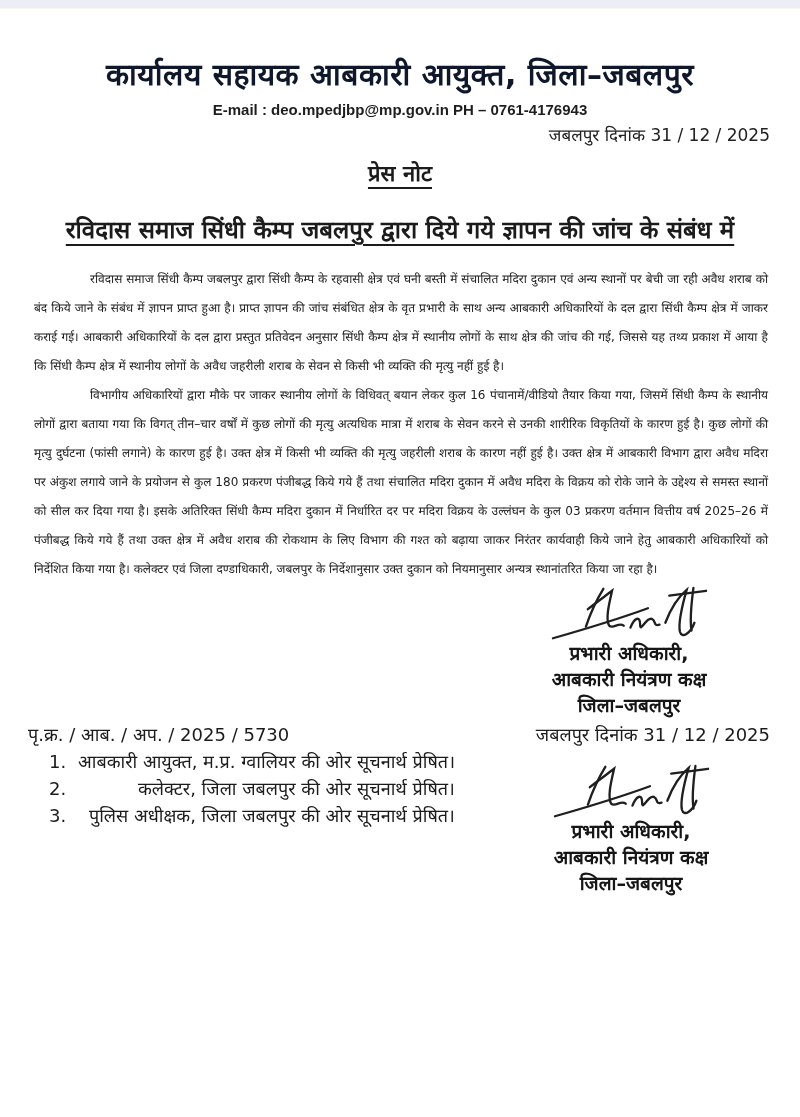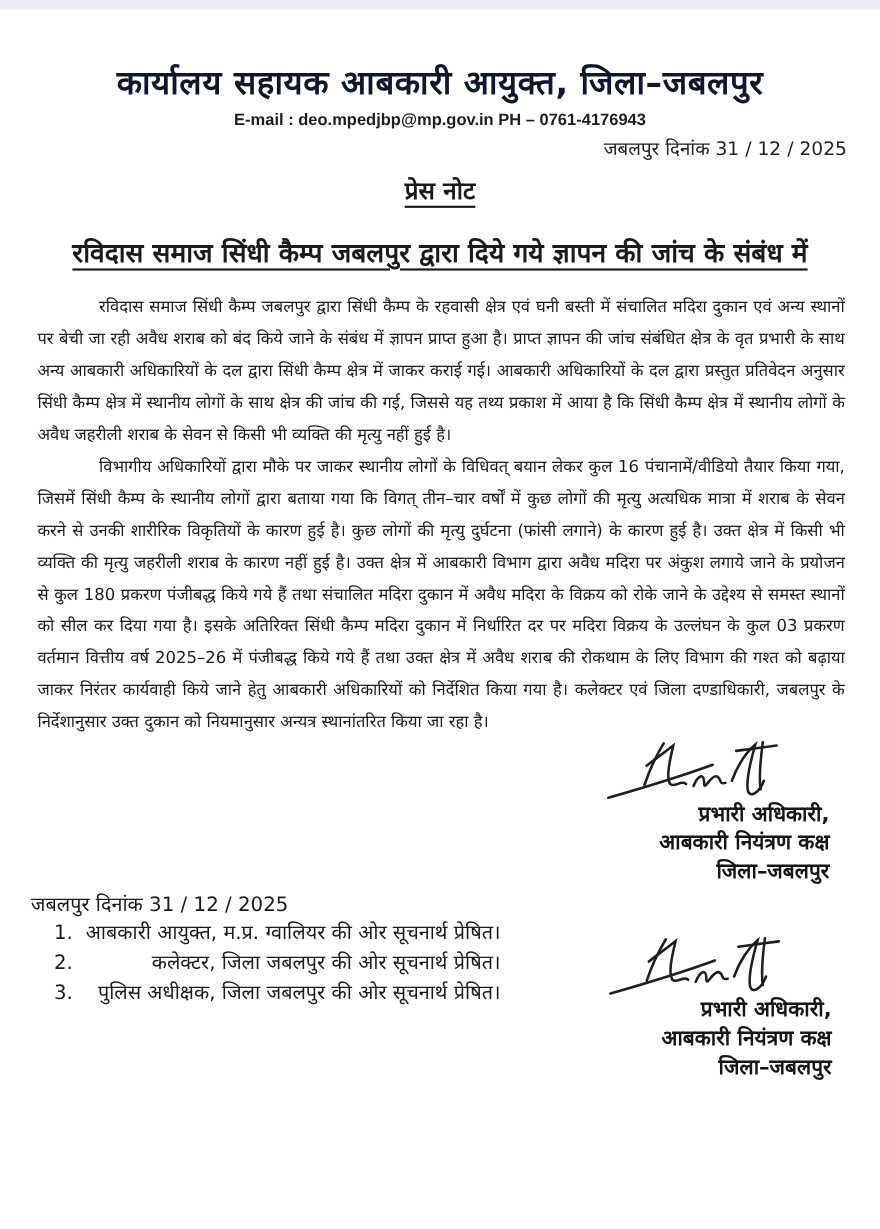--- a/index.html
+++ b/index.html
@@ -51,30 +51,30 @@
     text-decoration-thickness: 1.5px;
   }
   .subject {
     margin-top: 25px;
     text-align: center;
     font-size: 24px;
     font-weight: 700;
   }
   .body-para {
     margin: 20px 32px 0 34px;
-    font-size: 15px;
+    font-size: 12px;
     line-height: 29px;
     text-align: justify;
     text-indent: 56px;
     color: #1c1c1c;
   }
   .body-para + .body-para { margin-top: 0; }
   .sig-block {
     width: 250px;
-    text-align: right;
+    text-align: center;
     font-size: 19px;
     font-weight: 700;
     line-height: 26px;
     color: #161616;
   }
   .sig1 {
     margin: 0 46px 0 auto;
   }
   .sig-scribble { display: block; margin: 0 auto -6px auto; }
   .ref-row {
@@ -133,20 +133,21 @@
       <path d="M126 12 l38 -5"></path>
       <path d="M151 4 c-2 15 -4 32 -2 44"></path>
     </g>
   </svg>
   <div>प्रभारी अधिकारी,</div>
   <div>आबकारी नियंत्रण कक्ष</div>
   <div>जिला–जबलपुर</div>
 </div>
 
 <div class="ref-row">
+  <span>पृ.क्र. / आब. / अप. / 2025 / 5730</span>
   <span>जबलपुर दिनांक 31 / 12 / 2025</span>
 </div>
 
 <div class="bottom-row">
   <div class="copies">
     <ol>
       <li>आबकारी आयुक्त, म.प्र. ग्वालियर की ओर सूचनार्थ प्रेषित।</li>
       <li>कलेक्टर, जिला जबलपुर की ओर सूचनार्थ प्रेषित।</li>
       <li>पुलिस अधीक्षक, जिला जबलपुर की ओर सूचनार्थ प्रेषित।</li>
     </ol>

